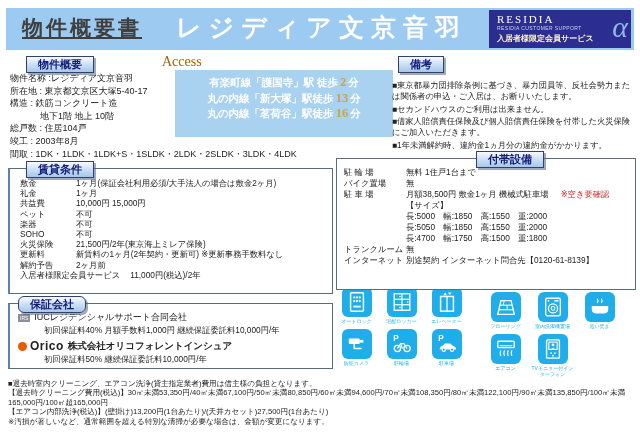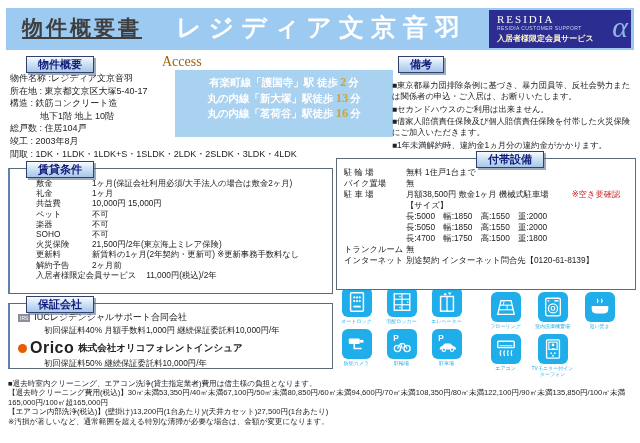--- a/index.html
+++ b/index.html
@@ -18,21 +18,21 @@
   .logo-sub{font-size:5px;margin-left:8px;letter-spacing:.4px;color:#cdd4f2;}
   .logo-service{font-size:8px;margin:2px 0 0 8px;color:#fdf6c8;font-weight:bold;}
   .logo-alpha{position:absolute;right:3px;top:0;font-size:30px;font-style:italic;color:#8fb8e8;}
 
   
   .tab{position:absolute;background:linear-gradient(180deg,#f8fbff 0%,#cfe2f5 45%,#a6c7e9 100%);
        border:1px solid #33406b;color:#101a7a;font-weight:bold;font-size:11px;line-height:15px;
        padding:0 11px;box-shadow:2px 2px 0 rgba(80,100,135,.55);white-space:nowrap;z-index:3;}
   #tab-overview{left:26px;top:56px;}
   #tab-rental{left:26px;top:161px;}
-  #tab-guarantor{left:26px;top:296px;}
+  #tab-guarantor{left:18px;top:296px;border-radius:6px;}
   #tab-remarks{left:398px;top:56px;}
   #tab-facilities{left:476px;top:151px;}
 
   .box{position:absolute;border:1px solid #5a6b7a;background:#fff;z-index:1;}
   #rental-box{left:8px;top:168px;width:322px;height:124px;border-left:2px solid #5f82ad;}
   #guarantor-box{left:8px;top:303px;width:322px;height:64px;border-left:2px solid #5f82ad;}
   #facilities-box{left:336px;top:158px;width:298px;height:130px;}
 
   
   #overview-body{position:absolute;left:10px;top:72px;width:330px;font-size:9px;line-height:12.6px;white-space:nowrap;}
@@ -41,43 +41,43 @@
   
   #access-title{position:absolute;left:162px;top:54px;font-size:14px;color:#a16207;}
   #access-box{position:absolute;left:175px;top:70px;width:218px;height:67px;background:#a9d2f1;
               text-align:center;padding-top:5px;box-sizing:border-box;}
   .access-line{font-family:"Liberation Serif","DejaVu Serif",serif;color:#fff;font-weight:bold;
                font-size:10.5px;line-height:14.5px;white-space:nowrap;}
   .gold{color:#c9a63e;font-size:12.5px;padding:0 2px;}
 
   
   #rental-body{position:absolute;left:20px;top:178px;width:306px;font-size:8.3px;line-height:10.2px;z-index:2;}
-  .r-row{display:flex;white-space:nowrap;margin-left:16px;}
+  .r-row{display:flex;white-space:nowrap;}
   .r-label{width:56px;flex:none;}
   .r-row.wide .r-label{width:auto;margin-right:10px;}
 
   
   #guarantor-body{position:absolute;left:18px;top:311px;width:304px;z-index:2;}
   .g-name{font-size:9px;display:flex;align-items:center;white-space:nowrap;}
   .g-terms{font-size:8.3px;margin:1px 0 3px 26px;white-space:nowrap;}
   .irs-logo{display:inline-block;background:#8a8f99;color:#fff;font-size:5px;padding:1px 2px;margin-right:4px;line-height:6px;}
   .orico-dot{display:inline-block;width:9px;height:9px;border-radius:50%;background:#e65c00;margin-right:3px;}
-  .orico-word{font-weight:bold;font-size:16px;color:#222;margin-right:4px;letter-spacing:.5px;}
+  .orico-word{font-weight:bold;font-size:12px;color:#222;margin-right:4px;letter-spacing:.5px;}
   .orico-name{font-weight:bold;font-size:9.5px;}
 
   
   #remarks-body{position:absolute;left:392px;top:80px;width:245px;font-size:8.3px;line-height:10.8px;}
   .remark{margin-bottom:2px;}
 
   
   #facilities-body{position:absolute;left:344px;top:167px;width:286px;font-size:8.3px;line-height:11px;z-index:2;}
   .f-row{display:flex;white-space:nowrap;}
   .f-label{width:62px;flex:none;}
   .f-sub{margin-left:62px;white-space:nowrap;}
-  .red{color:#cc2222;margin-left:23px;}
+  .red{color:#cc2222;margin-left:12px;}
 
   
   #public-title{position:absolute;left:384px;top:268px;font-size:13px;color:#333;}
   #room-title{position:absolute;left:498px;top:274px;font-size:13px;color:#333;}
   .eq-grid{position:absolute;display:flex;flex-wrap:wrap;}
   #public-grid{left:334px;top:287px;width:140px;}
   #room-grid{left:482px;top:292px;width:150px;}
   .eq-item{width:45px;display:flex;flex-direction:column;align-items:center;margin-bottom:5px;}
   #room-grid .eq-item{width:47px;}
   .tile{width:30px;height:30px;background:#1faee9;border-radius:6px;display:flex;

